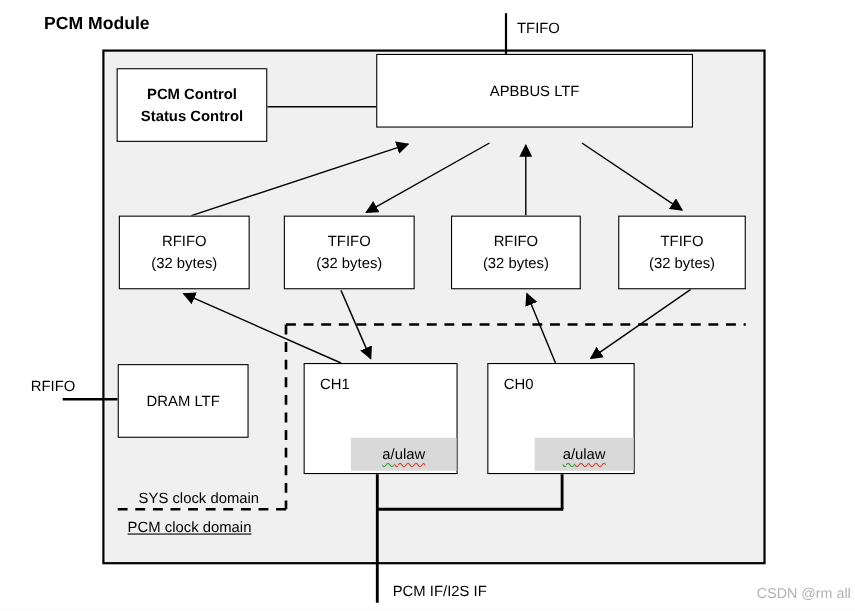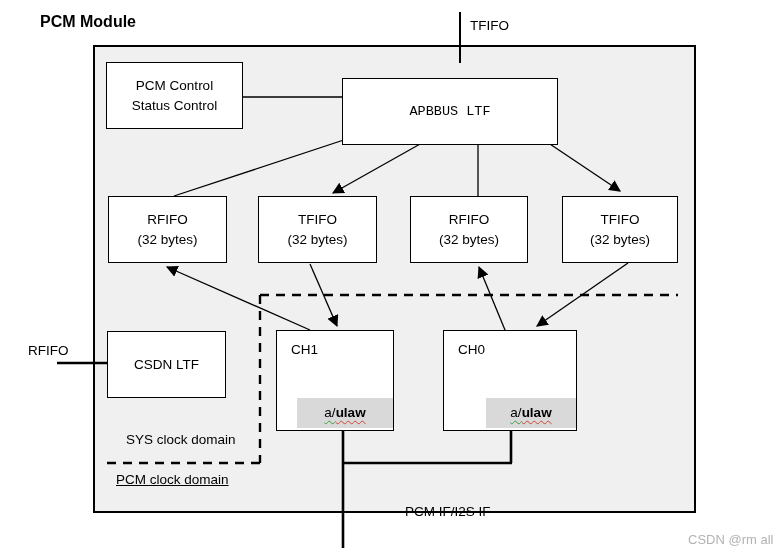--- a/index.html
+++ b/index.html
@@ -13,44 +13,44 @@
     background:#f0f0f0;border:2px solid #000;box-sizing:border-box;z-index:1;
   }
   #wires{left:0;top:0;width:777px;height:555px;z-index:2;}
   .box{
     position:absolute;z-index:3;background:#ffffff;border:1.5px solid #000;
     box-sizing:border-box;display:flex;flex-direction:column;align-items:center;
     justify-content:center;text-align:center;font-size:13.5px;line-height:20px;
   }
   .box.corner-label{align-items:flex-start;justify-content:flex-start;
     padding:9px 0 0 14px;text-align:left;}
-  #box-csr{left:106px;top:62px;width:137px;height:67px;}
-  #box-apbbus-ltf{left:342px;top:78px;width:216px;height:67px;font-family:Liberation Mono, monospace;}
+  #box-csr{left:106px;top:62px;width:137px;height:67px;font-weight:bold;}
+  #box-apbbus-ltf{left:342px;top:49px;width:288px;height:67px;}
   #box-rfifo1{left:108px;top:196px;width:119px;height:67px;}
   #box-tfifo1{left:258px;top:196px;width:119px;height:67px;}
   #box-rfifo2{left:410px;top:196px;width:118px;height:67px;}
   #box-tfifo2{left:562px;top:196px;width:116px;height:67px;}
   #box-gdma{left:107px;top:331px;width:119px;height:67px;}
-  #box-ch1{left:276px;top:330px;width:118px;height:101px;}
+  #box-ch1{left:276px;top:330px;width:140px;height:101px;}
   #box-ch0{left:443px;top:330px;width:134px;height:101px;}
   .codec{
     position:absolute;right:0;bottom:2px;height:30px;background:#d9d9d9;
     display:flex;align-items:center;justify-content:center;font-size:13.5px;
   }
   #box-ch1 .codec{width:96px;}
   #box-ch0 .codec{width:90px;}
   .sq-green{text-decoration:underline wavy #3c9e3c 1px;text-underline-offset:3px;}
-  .sq-red{text-decoration:underline wavy #cf4433 1px;text-underline-offset:3px;font-weight:bold;}
+  .sq-red{text-decoration:underline wavy #cf4433 1px;text-underline-offset:3px;}
   .lbl{position:absolute;z-index:4;font-size:13.5px;white-space:nowrap;}
   #title{left:40px;top:13px;font-size:16px;font-weight:bold;}
   #lbl-apbbus{left:470px;top:18px;}
   #lbl-dram{left:28px;top:343px;}
-  #lbl-sys-domain{left:126px;top:432px;}
+  #lbl-sys-domain{left:126px;top:445px;}
   #lbl-pcm-domain{left:116px;top:472px;text-decoration:underline;}
-  #lbl-pcmif{left:357px;top:504px;margin-left:48px;}
+  #lbl-pcmif{left:357px;top:530px;}
   #watermark{left:688px;top:532px;font-size:13px;color:#b3b3b3;}
 </style>
 </head>
 <body>
 
 <div id="canvas">
 
   <div id="title" class="lbl">PCM Module</div>
 
   <div id="module-box" class="abs"></div>
@@ -108,21 +108,21 @@
     <span>RFIFO</span>
     <span>(32 bytes)</span>
   </div>
 
   <div id="box-tfifo2" class="box">
     <span>TFIFO</span>
     <span>(32 bytes)</span>
   </div>
 
   <div id="box-gdma" class="box">
-    <span>CSDN LTF</span>
+    <span>DRAM LTF</span>
   </div>
 
   <div id="box-ch1" class="box corner-label">
     <span>CH1</span>
     <div class="codec">
       <span class="sq-green">a/</span>
         <span class="sq-red">ulaw</span>
     </div>
   </div>
 

